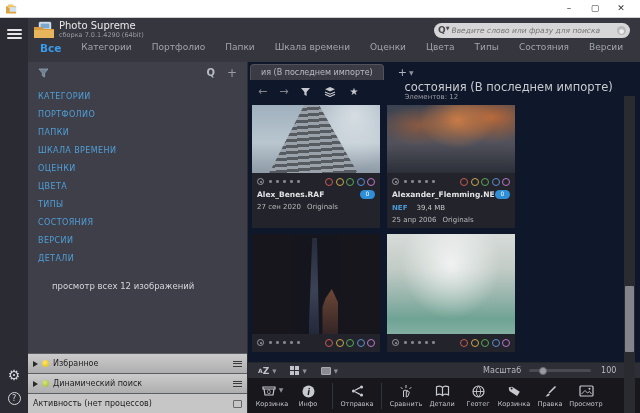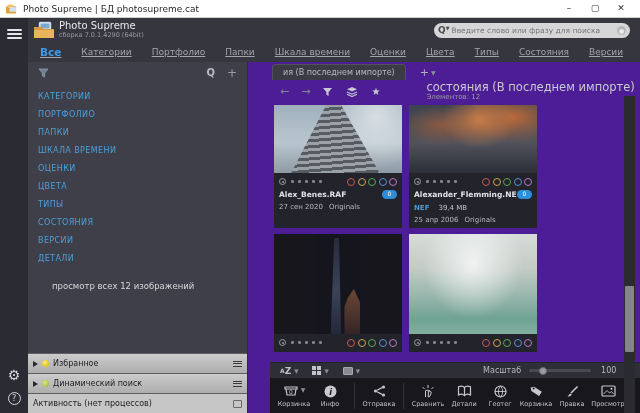--- a/index.html
+++ b/index.html
@@ -27,25 +27,25 @@
 
   
   .hdr { height:24px; display:flex; align-items:center; background:#36363e; }
   .hdr .logo { width:22px; height:18px; margin-left:5px; }
   .hdr .name-blk { margin-left:4px; line-height:1; }
   .hdr .app-name { font-size:10px; color:#e9e9ec; }
   .hdr .build { font-size:6.5px; color:#9a9aa2; margin-top:1px; }
   .search-pill { margin-left:auto; margin-right:10px; width:196px; height:15px; background:#d6d6d8; border-radius:8px; display:flex; align-items:center; padding:0 4px; }
   .search-pill .mag { font-size:9px; color:#4a4a4e; font-weight:bold; line-height:1; }
   .search-pill .mag-caret { font-size:5px; color:#4a4a4e; margin:-4px 2px 0 0; }
-  .search-pill input { flex:1; border:0; background:transparent; outline:none; font-family:"DejaVu Sans",sans-serif; font-size:7.5px; color:#6a6a70; }
+  .search-pill input { flex:1; border:0; background:transparent; outline:none; font-family:"DejaVu Sans",sans-serif; font-style:italic; font-size:7.5px; color:#6a6a70; }
   .search-pill .clear { width:9px; height:9px; border-radius:50%; background:#b9b9bc; color:#eee; font-size:6px; line-height:9px; text-align:center; }
 
   
-  .navtabs { height:20px; display:flex; align-items:center; font-size:9px; color:#a2a4ac;text-decoration:underline; }
+  .navtabs { height:20px; display:flex; align-items:flex-start; font-size:9px; color:#a2a4ac; }
   .navtabs .nt { padding:0 10px; white-space:nowrap; cursor:default; }
   .navtabs .nt.active { color:#3a9bec; font-weight:bold; font-size:10.5px; padding-left:12px; }
   .navtabs .sep { width:1px; height:11px; background:#55555e; }
 
   
   .bodyrow { flex:1; display:flex; min-height:0; }
 
   
   .sidebar { width:220px; background:#3f3f49; display:flex; flex-direction:column; flex:none; border-right:1px solid #2c2c33; }
   .sb-top { height:21px; display:flex; align-items:center; padding:0 10px; }
@@ -59,21 +59,21 @@
   .sb-bar { height:20px; display:flex; align-items:center; padding:0 5px; background:linear-gradient(#cbcbcb,#aeaeae); border-top:1px solid #5d5d64; font-size:8px; color:#1d1d1f; }
   .sb-bar .tri { width:0; height:0; border-left:5px solid #2a2a2a; border-top:3.5px solid transparent; border-bottom:3.5px solid transparent; margin-right:4px; }
   .sb-bar .dot-star { width:7px; height:7px; border-radius:50%; background:radial-gradient(circle at 40% 35%, #ffe96a, #d8b515); margin-right:4px; }
   .sb-bar .dot-search { width:7px; height:7px; border-radius:50%; background:radial-gradient(circle at 40% 35%, #d5e87a, #9bb23a); margin-right:4px; }
   .sb-bar .menu-ic { margin-left:auto; width:9px; }
   .sb-bar .menu-ic i { display:block; height:1px; background:#3a3a3a; margin:1.5px 0; }
   .sb-bar.activity { background:#c6c6c6; }
   .sb-bar .act-ic { margin-left:auto; width:9px; height:8px; border:1px solid #6a6a6a; border-radius:1px; }
 
   
-  .content { flex:1; display:flex; flex-direction:column; min-width:0; background:#4c1d95; position:relative;padding-left:22px; }
+  .content { flex:1; display:flex; flex-direction:column; min-width:0; background:#0f172a; position:relative; }
   .tabbar { height:18px; display:flex; align-items:flex-end; padding-left:2px; }
   .ctab { height:16px; background:#3b3b45; border:1px solid #52525c; border-bottom:none; border-radius:4px 4px 0 0; padding:0 10px; font-size:8px; color:#b8bac2; line-height:15px; white-space:nowrap; }
   .tab-plus { margin-left:14px; color:#b0b2ba; font-size:11px; line-height:14px; }
   .tab-plus-caret { color:#8e9098; font-size:6px; line-height:14px; margin-left:2px; }
   .ctoolbar { height:23px; display:flex; align-items:center; padding-left:10px; }
   .ctoolbar .nav-ar { font-size:11px; color:#84868e; margin-right:12px; }
   .ctoolbar .ic { margin-right:13px; display:inline-flex; }
   .ctoolbar .star { color:#c8cacf; font-size:10px; margin-right:0; }
   .c-title-blk { margin-left:46px; line-height:1; }
   .c-title { font-size:11.5px; color:#c9cbce; }
@@ -151,21 +151,20 @@
 <body>
 
 <div id="app">
 
   <div class="titlebar">
     <svg class="app-ico" viewBox="0 0 12 10">
         <rect x="0" y="2" width="11" height="8" rx="1" fill="#e0a23c"></rect>
         <rect x="2" y="0" width="6" height="4" rx="1" fill="#f2c46a"></rect>
         <rect x="4" y="3" width="7" height="5" fill="#cfe3f2"></rect>
       </svg>
-    <span class="ttl">Photo Supreme | БД photosupreme.cat</span>
     <div class="win-controls">
       <span>–</span>
       <span>▢</span>
       <span>✕</span>
     </div>
   </div>
 
   <div class="shell">
 
     <div class="leftstrip">

